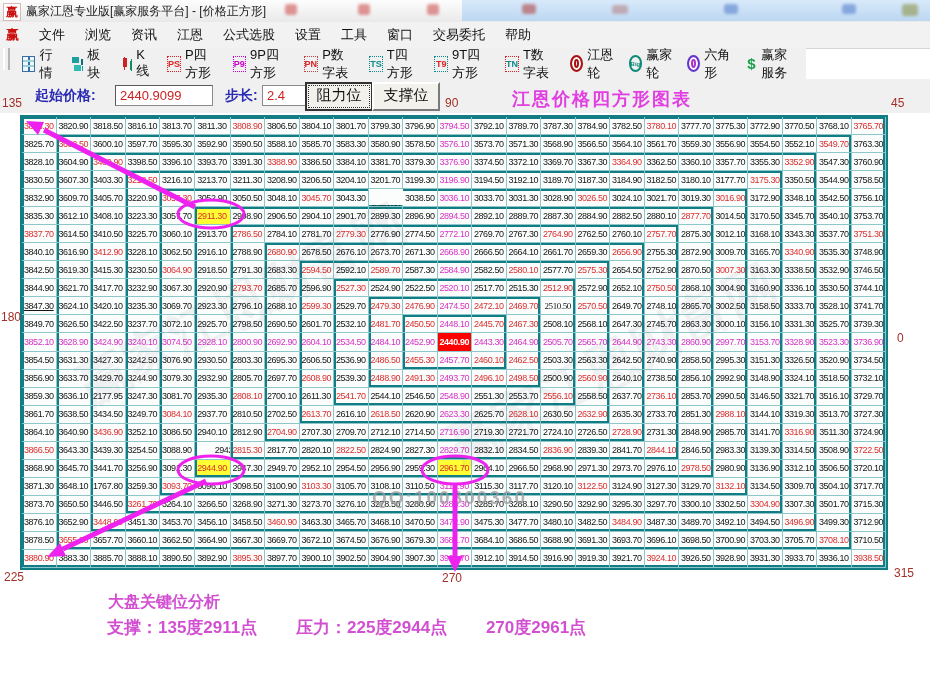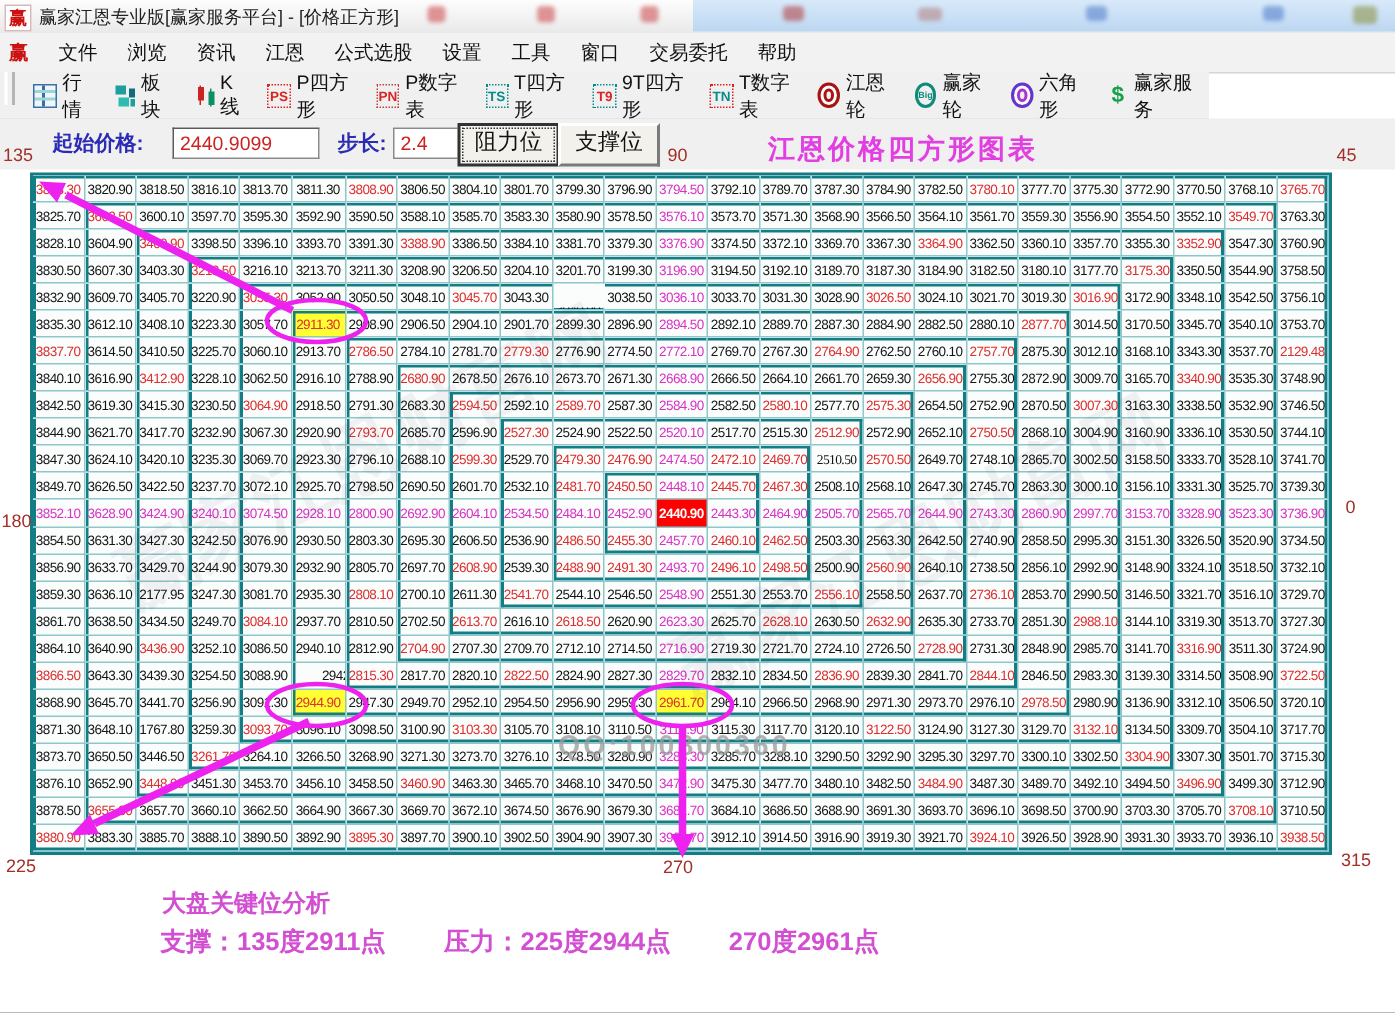--- a/index.html
+++ b/index.html
@@ -140,20 +140,24 @@
         </span>
         <span class="tb-item">
           <span class="tb-ic ic-candle"></span>
           <span>K线</span>
         </span>
         <span class="tb-item">
           <span class="tb-ic ic-ps">PS</span>
           <span>P四方形</span>
         </span>
         <span class="tb-item">
+          <span class="tb-ic ic-p9">P9</span>
+          <span>9P四方形</span>
+        </span>
+        <span class="tb-item">
           <span class="tb-ic ic-pn">PN</span>
           <span>P数字表</span>
         </span>
         <span class="tb-item">
           <span class="tb-ic ic-ts">TS</span>
           <span>T四方形</span>
         </span>
         <span class="tb-item">
           <span class="tb-ic ic-t9">T9</span>
           <span>9T四方形</span>
@@ -190,21 +194,21 @@
       <span class="sel-btn">▼</span>
     </div>
     <div class="ctl-btn btn-focus" style="left:305px;width:64px;">阻力位</div>
     <div class="ctl-btn" style="left:372px;width:64px;">支撑位</div>
     <div class="chart-title">江恩价格四方形图表</div>
   </div>
 
   <span class="angle-label" style="left:2px;top:96px;">135</span>
   <span class="angle-label" style="left:445px;top:96px;">90</span>
   <span class="angle-label" style="left:891px;top:96px;">45</span>
-  <span class="angle-label" style="left:1px;top:340px;">180</span>
+  <span class="angle-label" style="left:1px;top:310px;">180</span>
   <span class="angle-label" style="left:897px;top:331px;">0</span>
   <span class="angle-label" style="left:4px;top:570px;">225</span>
   <span class="angle-label" style="left:442px;top:571px;">270</span>
   <span class="angle-label" style="left:894px;top:566px;">315</span>
 
   <div class="wm-brand" style="left:60px;top:270px;">赢家江恩财富网</div>
   <div class="wm-brand" style="left:430px;top:330px;">赢家江恩财富网</div>
   <div class="wm-qq">QQ:100800360</div>
 
   <div class="gridwrap">
@@ -376,21 +380,21 @@
         <div class="cell" style="box-shadow: rgb(18, 125, 132) 0px 2px 0px 0px inset;">2767.30</div>
         <div class="cell c-red" style="box-shadow: rgb(18, 125, 132) 0px 2px 0px 0px inset;">2764.90</div>
         <div class="cell" style="box-shadow: rgb(18, 125, 132) 0px 2px 0px 0px inset;">2762.50</div>
         <div class="cell" style="box-shadow: rgb(18, 125, 132) 0px 2px 0px 0px inset;">2760.10</div>
         <div class="cell c-red" style="box-shadow: rgb(18, 125, 132) 0px 2px 0px 0px inset, rgb(18, 125, 132) -2px 0px 0px 0px inset;">2757.70</div>
         <div class="cell" style="box-shadow: rgb(18, 125, 132) -2px 0px 0px 0px inset;">2875.30</div>
         <div class="cell" style="box-shadow: rgb(18, 125, 132) -2px 0px 0px 0px inset;">3012.10</div>
         <div class="cell" style="box-shadow: rgb(18, 125, 132) -2px 0px 0px 0px inset;">3168.10</div>
         <div class="cell" style="box-shadow: rgb(18, 125, 132) -2px 0px 0px 0px inset;">3343.30</div>
         <div class="cell" style="box-shadow: rgb(18, 125, 132) -2px 0px 0px 0px inset;">3537.70</div>
-        <div class="cell c-red" style="box-shadow: rgb(18, 125, 132) -2px 0px 0px 0px inset;">2129.48</div>
+        <div class="cell c-red" style="box-shadow: rgb(18, 125, 132) -2px 0px 0px 0px inset;">3751.30</div>
         <div class="cell" style="box-shadow: rgb(18, 125, 132) 2px 0px 0px 0px inset;">3840.10</div>
         <div class="cell" style="box-shadow: rgb(18, 125, 132) 2px 0px 0px 0px inset;">3616.90</div>
         <div class="cell c-red" style="box-shadow: rgb(18, 125, 132) 2px 0px 0px 0px inset;">3412.90</div>
         <div class="cell" style="box-shadow: rgb(18, 125, 132) 2px 0px 0px 0px inset;">3228.10</div>
         <div class="cell" style="box-shadow: rgb(18, 125, 132) 2px 0px 0px 0px inset;">3062.50</div>
         <div class="cell" style="box-shadow: rgb(18, 125, 132) 2px 0px 0px 0px inset;">2916.10</div>
         <div class="cell" style="box-shadow: rgb(18, 125, 132) 2px 0px 0px 0px inset;">2788.90</div>
         <div class="cell c-red" style="box-shadow: rgb(18, 125, 132) 0px 2px 0px 0px inset, rgb(18, 125, 132) 2px 0px 0px 0px inset;">2680.90</div>
         <div class="cell" style="box-shadow: rgb(18, 125, 132) 0px 2px 0px 0px inset;">2678.50</div>
         <div class="cell" style="box-shadow: rgb(18, 125, 132) 0px 2px 0px 0px inset;">2676.10</div>
@@ -452,21 +456,21 @@
         <div class="cell c-red" style="box-shadow: rgb(18, 125, 132) 0px 2px 0px 0px inset, rgb(18, 125, 132) -2px 0px 0px 0px inset;">2512.90</div>
         <div class="cell" style="box-shadow: rgb(18, 125, 132) -2px 0px 0px 0px inset;">2572.90</div>
         <div class="cell" style="box-shadow: rgb(18, 125, 132) -2px 0px 0px 0px inset;">2652.10</div>
         <div class="cell c-red" style="box-shadow: rgb(18, 125, 132) -2px 0px 0px 0px inset;">2750.50</div>
         <div class="cell" style="box-shadow: rgb(18, 125, 132) -2px 0px 0px 0px inset;">2868.10</div>
         <div class="cell" style="box-shadow: rgb(18, 125, 132) -2px 0px 0px 0px inset;">3004.90</div>
         <div class="cell" style="box-shadow: rgb(18, 125, 132) -2px 0px 0px 0px inset;">3160.90</div>
         <div class="cell" style="box-shadow: rgb(18, 125, 132) -2px 0px 0px 0px inset;">3336.10</div>
         <div class="cell" style="box-shadow: rgb(18, 125, 132) -2px 0px 0px 0px inset;">3530.50</div>
         <div class="cell" style="box-shadow: rgb(18, 125, 132) -2px 0px 0px 0px inset;">3744.10</div>
-        <div class="cell" style="box-shadow: rgb(18, 125, 132) 2px 0px 0px 0px inset;">3847.30</div>
+        <div class="cell" style="box-shadow: rgb(18, 125, 132) 2px 0px 0px 0px inset; text-decoration: underline;">3847.30</div>
         <div class="cell" style="box-shadow: rgb(18, 125, 132) 2px 0px 0px 0px inset;">3624.10</div>
         <div class="cell" style="box-shadow: rgb(18, 125, 132) 2px 0px 0px 0px inset;">3420.10</div>
         <div class="cell" style="box-shadow: rgb(18, 125, 132) 2px 0px 0px 0px inset;">3235.30</div>
         <div class="cell" style="box-shadow: rgb(18, 125, 132) 2px 0px 0px 0px inset;">3069.70</div>
         <div class="cell" style="box-shadow: rgb(18, 125, 132) 2px 0px 0px 0px inset;">2923.30</div>
         <div class="cell" style="box-shadow: rgb(18, 125, 132) 2px 0px 0px 0px inset;">2796.10</div>
         <div class="cell" style="box-shadow: rgb(18, 125, 132) 2px 0px 0px 0px inset;">2688.10</div>
         <div class="cell c-red" style="box-shadow: rgb(18, 125, 132) 2px 0px 0px 0px inset;">2599.30</div>
         <div class="cell" style="box-shadow: rgb(18, 125, 132) 2px 0px 0px 0px inset;">2529.70</div>
         <div class="cell c-red" style="box-shadow: rgb(18, 125, 132) 0px 2px 0px 0px inset, rgb(18, 125, 132) 2px 0px 0px 0px inset;">2479.30</div>

